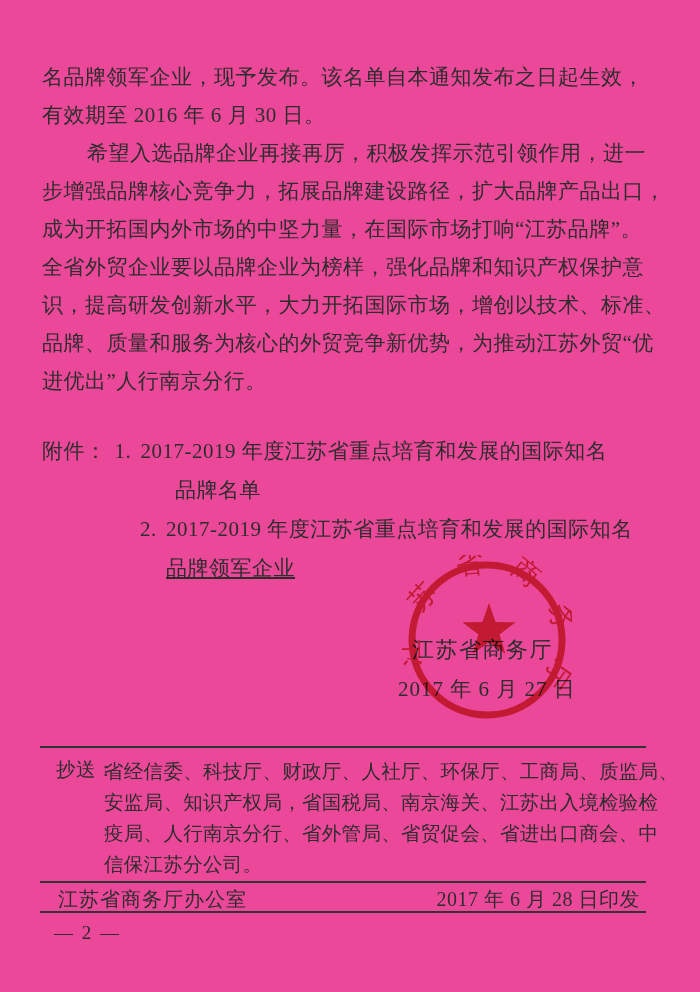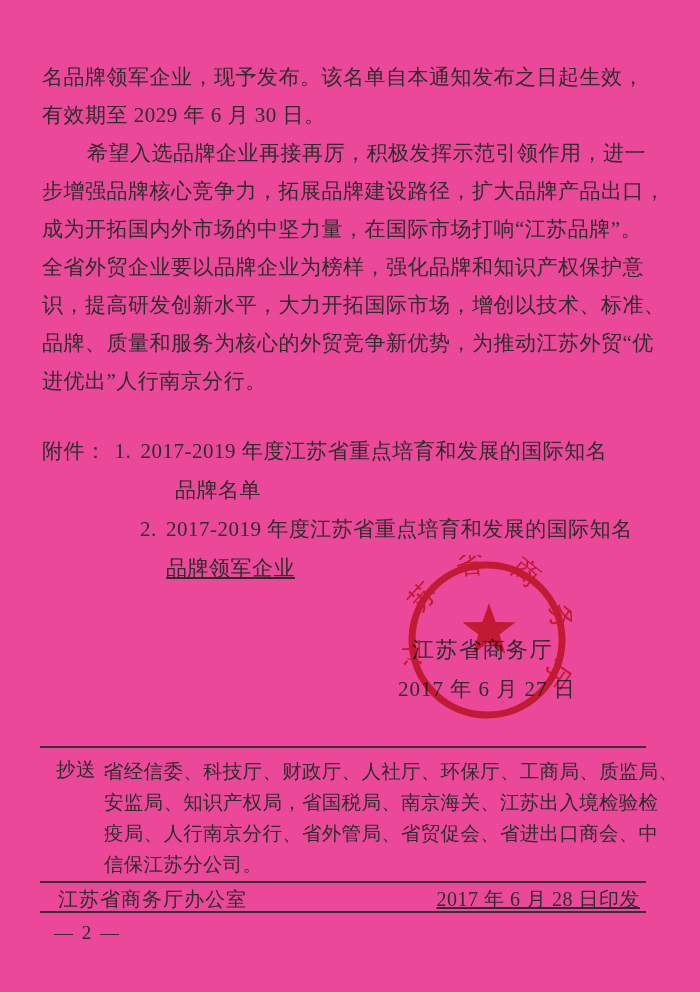--- a/index.html
+++ b/index.html
@@ -79,37 +79,37 @@
   }
   .cc-content .cc-line { height:31px; line-height:31px; white-space:nowrap; }
 
   
   .office {
     position:absolute; left:58px; top:886px;
     font-size:20px; letter-spacing:1px; white-space:nowrap;
   }
   .print-date {
     position:absolute; right:60px; top:886px;
-    font-size:20px; letter-spacing:0.5px; white-space:nowrap;text-decoration:underline;
+    font-size:20px; letter-spacing:0.5px; white-space:nowrap;
   }
 
   
   .page-num {
     position:absolute; left:54px; top:922px;
     font-size:19px; letter-spacing:2px; white-space:nowrap;
   }
 </style>
 </head>
 <body>
 
 <div class="page">
 
   <div class="main-text">
     <div class="line">名品牌领军企业，现予发布。该名单自本通知发布之日起生效，</div>
-    <div class="line">有效期至 2029 年 6 月 30 日。</div>
+    <div class="line">有效期至 2016 年 6 月 30 日。</div>
     <div class="line indent">希望入选品牌企业再接再厉，积极发挥示范引领作用，进一</div>
     <div class="line">步增强品牌核心竞争力，拓展品牌建设路径，扩大品牌产品出口，</div>
     <div class="line">成为开拓国内外市场的中坚力量，在国际市场打响“江苏品牌”。</div>
     <div class="line">全省外贸企业要以品牌企业为榜样，强化品牌和知识产权保护意</div>
     <div class="line">识，提高研发创新水平，大力开拓国际市场，增创以技术、标准、</div>
     <div class="line">品牌、质量和服务为核心的外贸竞争新优势，为推动江苏外贸“优</div>
     <div class="line">进优出”人行南京分行。</div>
   </div>
 
   <div class="attachments">

